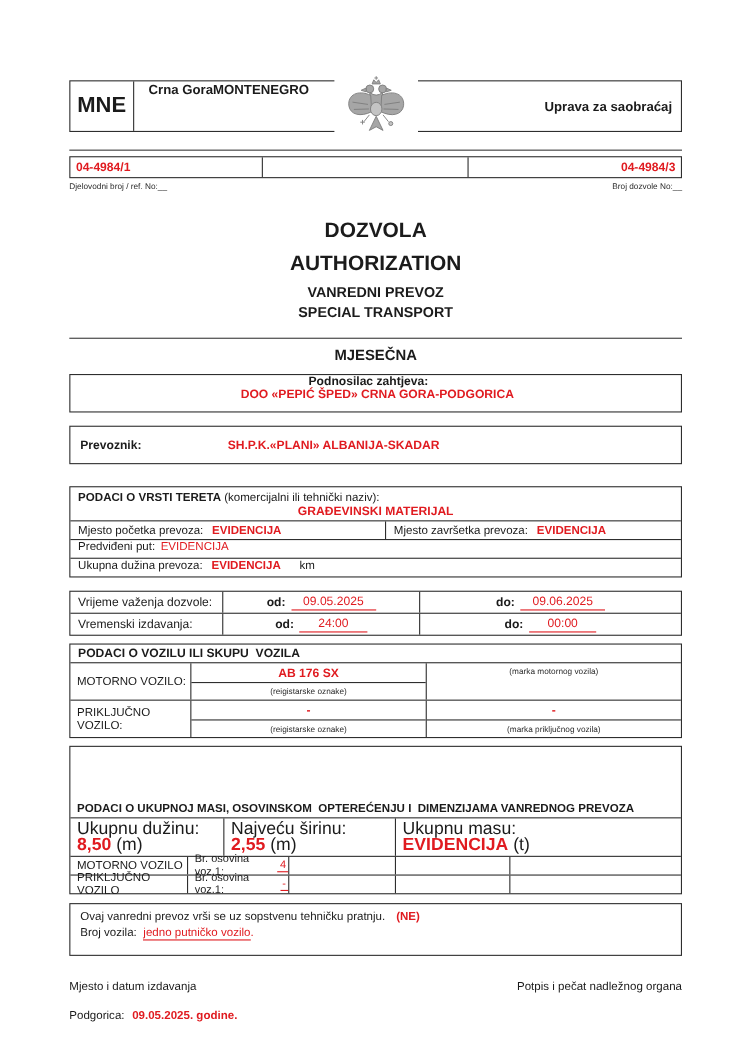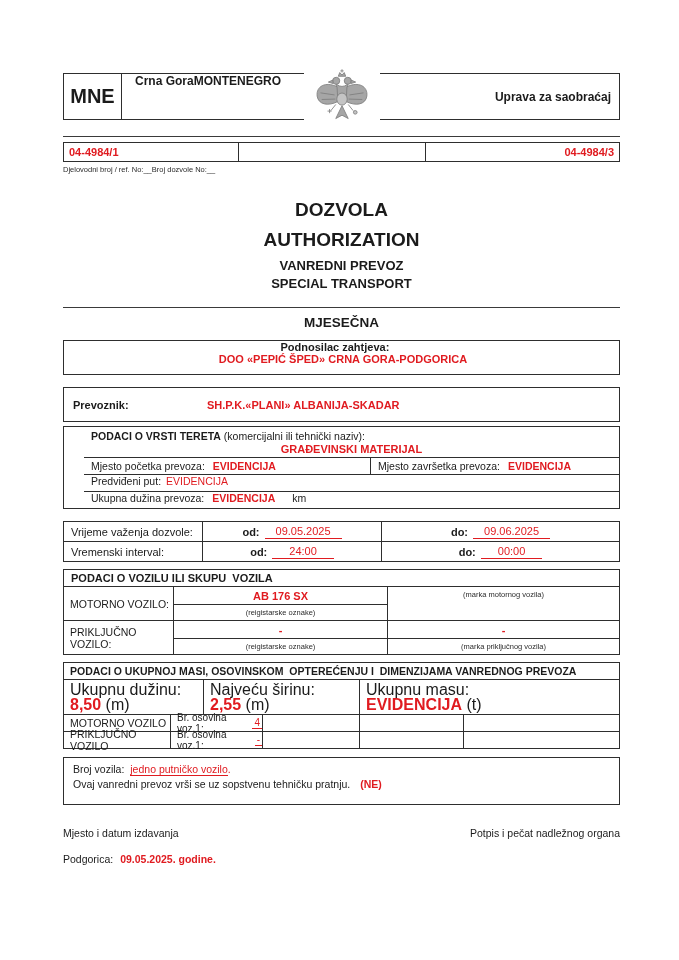--- a/index.html
+++ b/index.html
@@ -25,40 +25,40 @@
 
   .rule{border-top:1.2px solid #3a3a3a;height:0;}
   .rule1{margin-top:16px;}
 
   
   .ref-table{margin-top:5px;display:flex;height:18px;border:1.2px solid #2e2e2e;}
   .ref-cell{display:flex;align-items:center;font-size:11px;font-weight:bold;}
   .ref-left{width:169px;border-right:1.2px solid #2e2e2e;padding-left:5px;}
   .ref-mid{flex:1;border-right:1.2px solid #2e2e2e;}
   .ref-right{width:188px;justify-content:flex-end;padding-right:5px;}
-  .ref-captions{display:flex;font-size:7.5px;margin-top:3px;color:#2b2b2b;}
+  .ref-captions{display:flex;justify-content:space-between;font-size:7.5px;margin-top:3px;color:#2b2b2b;}
 
   
   .title-block{margin-top:25px;text-align:center;}
   .t1{font-size:19px;font-weight:bold;margin-bottom:8px;}
   .t2{font-size:19px;font-weight:bold;margin-bottom:7px;}
   .t3{font-size:13px;font-weight:bold;margin-bottom:3px;}
   .t4{font-size:13px;font-weight:bold;}
   .rule2{margin-top:16px;}
   .period{font-size:13.5px;font-weight:bold;text-align:center;margin-top:7px;}
 
   
   .lbox{border:1.6px solid #2e2e2e;height:33px;display:flex;align-items:center;font-size:11px;}
   .lbox .lab{font-weight:bold;padding-left:9px;width:131px;}
   .lbox .val{font-weight:bold;margin-left:3px;}
   .box-applicant{margin-top:10px;flex-direction:column;}
   .box-carrier{margin-top:12px;}
 
   
-  .cargo-box{margin-top:4px;border:1.6px solid #2e2e2e;font-size:10.5px;padding-left:20px;}
+  .cargo-box{margin-top:20px;border:1.6px solid #2e2e2e;font-size:10.5px;}
   .cargo-title{padding:2px 7px 0 7px;line-height:14px;}
   .cargo-name{text-align:center;font-size:11px;font-weight:bold;padding-bottom:2px;}
   .cargo-row{border-top:1.1px solid #2e2e2e;display:flex;align-items:center;height:16px;}
   .cargo-cell-l{width:287px;border-right:1.1px solid #2e2e2e;height:100%;display:flex;align-items:center;padding-left:7px;box-sizing:border-box;}
   .cargo-cell-r{flex:1;display:flex;align-items:center;padding-left:7px;}
   .cargo-line{border-top:1.1px solid #2e2e2e;display:flex;align-items:flex-start;height:16px;padding-left:7px;}
   .ev-b{font-weight:bold;margin-left:8px;}
   .ev-r{margin-left:5px;}
   .km{margin-left:17px;}
 
@@ -79,21 +79,21 @@
   .veh-row+.veh-row{border-top:1.1px solid #2e2e2e;}
   .veh-lab{width:110px;border-right:1.1px solid #2e2e2e;display:flex;align-items:center;padding-left:6px;font-size:10.5px;box-sizing:border-box;}
   .veh-cell{display:flex;flex-direction:column;}
   .veh-plate{width:213px;border-right:1.1px solid #2e2e2e;}
   .veh-brand{flex:1;}
   .veh-val{height:17px;border-bottom:1px solid #2e2e2e;display:flex;align-items:center;justify-content:center;font-size:11px;font-weight:bold;}
   .veh-cap{height:15px;display:flex;align-items:center;justify-content:center;font-size:7.5px;color:#2b2b2b;}
 
   
   .mass-box{margin-top:7px;border:1.6px solid #2e2e2e;}
-  .mass-title{height:16px;display:flex;align-items:center;padding-left:6px;font-size:10.5px;font-weight:bold;border-bottom:1.1px solid #2e2e2e;}
+  .mass-title{height:16px;display:flex;align-items:center;padding-left:6px;font-size:10.5px;font-weight:bold;border-bottom:1.1px solid #2e2e2e;margin-top:48px;}
   .dim-row{display:flex;border-bottom:1.1px solid #2e2e2e;}
   .dim-cell{padding:2px 0 2px 6px;font-size:16px;line-height:15px;box-sizing:border-box;}
   .dim-cell+.dim-cell{border-left:1.1px solid #2e2e2e;}
   .dc1{width:139px;}.dc2{width:156px;}.dc3{width:104px;}.dc4{flex:1;}
   .dim-val{font-weight:bold;}
   .axle-row{display:flex;height:16px;align-items:stretch;font-size:10.5px;}
   .axle-row+.axle-row{border-top:1.1px solid #2e2e2e;}
   .ax-lab{width:107px;border-right:1.1px solid #2e2e2e;display:flex;align-items:center;padding-left:6px;box-sizing:border-box;}
   .ax-osv{width:92px;border-right:1.1px solid #2e2e2e;display:flex;align-items:center;padding-left:6px;font-size:10px;box-sizing:border-box;justify-content:flex-end;}
   .ax-e1{width:96px;border-right:1.1px solid #2e2e2e;}
@@ -214,21 +214,21 @@
         <div class="valid-od">
           <span class="b">od:</span>
           <span class="uval">09.05.2025</span>
         </div>
         <div class="valid-do">
           <span class="b">do:</span>
           <span class="uval">09.06.2025</span>
         </div>
       </div>
       <div class="valid-row">
-        <div class="valid-lab">Vremenski interval:</div>
+        <div class="valid-lab">Vremenski izdavanja:</div>
         <div class="valid-od">
           <span class="b">od:</span>
           <span class="uval wide">24:00</span>
         </div>
         <div class="valid-do">
           <span class="b">do:</span>
           <span class="uval wide">00:00</span>
         </div>
       </div>
     </div>
@@ -291,26 +291,26 @@
           <span class="ax-val">-</span>
         </div>
         <div class="ax-e1"></div>
         <div class="ax-e2"></div>
         <div class="ax-e3"></div>
       </div>
     </div>
 
     <div class="escort-box">
       <div>
+        <span>Ovaj vanredni prevoz vrši se uz sopstvenu tehničku pratnju.</span>
+        <span class="red ne">(NE)</span>
+      </div>
+      <div>
         <span>Broj vozila:</span>
         <span class="esc-val">jedno putničko vozilo</span><span class="red">.</span>
-      </div>
-      <div>
-        <span>Ovaj vanredni prevoz vrši se uz sopstvenu tehničku pratnju.</span>
-        <span class="red ne">(NE)</span>
       </div>
     </div>
 
     <div class="footer-row">
       <span>Mjesto i datum izdavanja</span>
       <span>Potpis i pečat nadležnog organa</span>
     </div>
     <div class="place-row">
       <span>Podgorica:</span>
       <span class="red place-date">09.05.2025. godine.</span>

